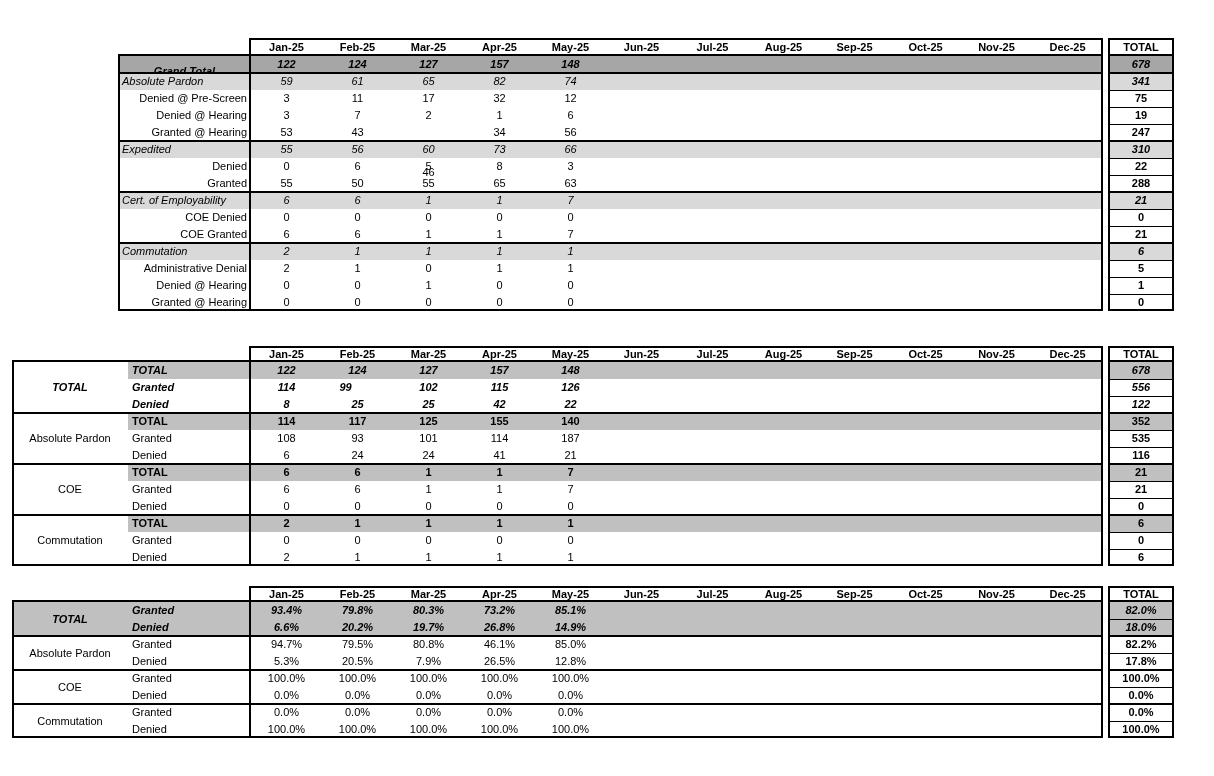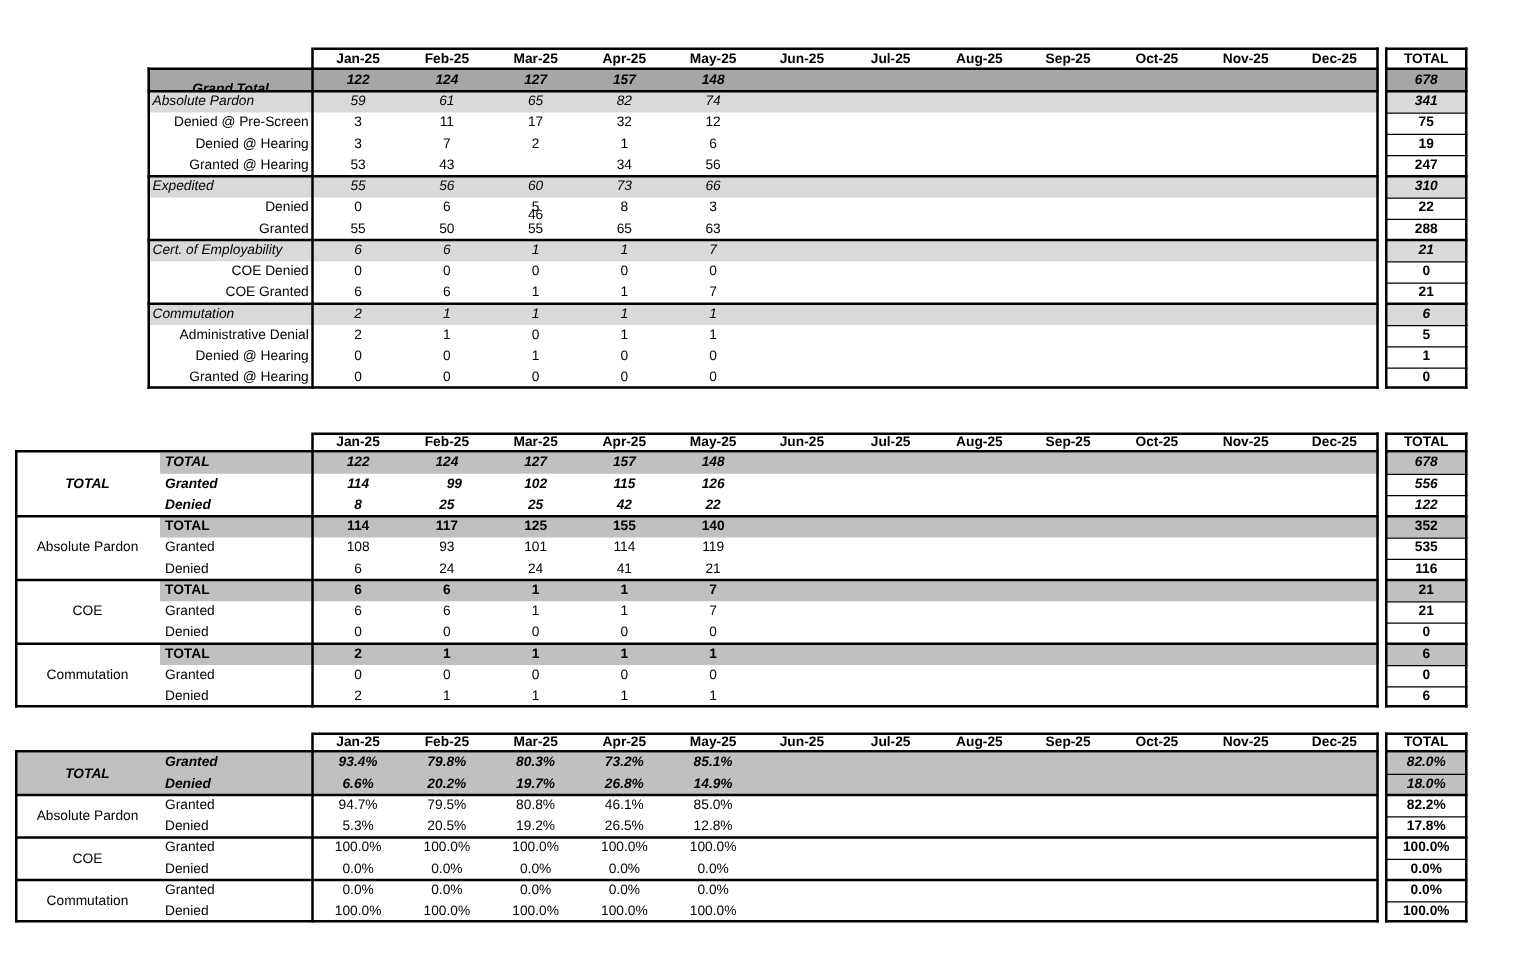--- a/index.html
+++ b/index.html
@@ -308,21 +308,21 @@
       <div class="cell b i" style="left: 594px; top: 16px; width: 71px; height: 17px;"></div>
       <div class="cell b i" style="left: 665px; top: 16px; width: 71px; height: 17px;"></div>
       <div class="cell b i" style="left: 736px; top: 16px; width: 71px; height: 17px;"></div>
       <div class="cell b i" style="left: 807px; top: 16px; width: 71px; height: 17px;"></div>
       <div class="cell b i" style="left: 878px; top: 16px; width: 71px; height: 17px;"></div>
       <div class="cell b i" style="left: 949px; top: 16px; width: 71px; height: 17px;"></div>
       <div class="cell b i" style="left: 1020px; top: 16px; width: 71px; height: 17px;"></div>
       <div class="cell b i" style="left: 1096px; top: 16px; width: 66px; height: 17px;">678</div>
       <div class="cell b i al" style="left: 116px; top: 33px; width: 123px; height: 17px;">Granted</div>
       <div class="cell b i" style="left: 239px; top: 33px; width: 71px; height: 17px;">114</div>
-      <div class="cell b i" style="left: 316px; top: 33px; width: 71px; height: 17px;">99</div>
+      <div class="cell b i" style="left: 298px; top: 33px; width: 71px; height: 17px;">99</div>
       <div class="cell b i" style="left: 381px; top: 33px; width: 71px; height: 17px;">102</div>
       <div class="cell b i" style="left: 452px; top: 33px; width: 71px; height: 17px;">115</div>
       <div class="cell b i" style="left: 523px; top: 33px; width: 71px; height: 17px;">126</div>
       <div class="cell b i" style="left: 594px; top: 33px; width: 71px; height: 17px;"></div>
       <div class="cell b i" style="left: 665px; top: 33px; width: 71px; height: 17px;"></div>
       <div class="cell b i" style="left: 736px; top: 33px; width: 71px; height: 17px;"></div>
       <div class="cell b i" style="left: 807px; top: 33px; width: 71px; height: 17px;"></div>
       <div class="cell b i" style="left: 878px; top: 33px; width: 71px; height: 17px;"></div>
       <div class="cell b i" style="left: 949px; top: 33px; width: 71px; height: 17px;"></div>
       <div class="cell b i" style="left: 1020px; top: 33px; width: 71px; height: 17px;"></div>
@@ -356,21 +356,21 @@
       <div class="cell b" style="left: 807px; top: 67px; width: 71px; height: 17px;"></div>
       <div class="cell b" style="left: 878px; top: 67px; width: 71px; height: 17px;"></div>
       <div class="cell b" style="left: 949px; top: 67px; width: 71px; height: 17px;"></div>
       <div class="cell b" style="left: 1020px; top: 67px; width: 71px; height: 17px;"></div>
       <div class="cell b" style="left: 1096px; top: 67px; width: 66px; height: 17px;">352</div>
       <div class="cell  al" style="left: 116px; top: 84px; width: 123px; height: 17px;">Granted</div>
       <div class="cell " style="left: 239px; top: 84px; width: 71px; height: 17px;">108</div>
       <div class="cell " style="left: 310px; top: 84px; width: 71px; height: 17px;">93</div>
       <div class="cell " style="left: 381px; top: 84px; width: 71px; height: 17px;">101</div>
       <div class="cell " style="left: 452px; top: 84px; width: 71px; height: 17px;">114</div>
-      <div class="cell " style="left: 523px; top: 84px; width: 71px; height: 17px;">119</div>
+      <div class="cell " style="left: 523px; top: 84px; width: 71px; height: 17px;">187</div>
       <div class="cell " style="left: 594px; top: 84px; width: 71px; height: 17px;"></div>
       <div class="cell " style="left: 665px; top: 84px; width: 71px; height: 17px;"></div>
       <div class="cell " style="left: 736px; top: 84px; width: 71px; height: 17px;"></div>
       <div class="cell " style="left: 807px; top: 84px; width: 71px; height: 17px;"></div>
       <div class="cell " style="left: 878px; top: 84px; width: 71px; height: 17px;"></div>
       <div class="cell " style="left: 949px; top: 84px; width: 71px; height: 17px;"></div>
       <div class="cell " style="left: 1020px; top: 84px; width: 71px; height: 17px;"></div>
       <div class="cell b" style="left: 1096px; top: 84px; width: 66px; height: 17px;">535</div>
       <div class="cell  al" style="left: 116px; top: 101px; width: 123px; height: 17px;">Denied</div>
       <div class="cell " style="left: 239px; top: 101px; width: 71px; height: 17px;">6</div>
@@ -558,21 +558,21 @@
       <div class="cell " style="left: 665px; top: 50px; width: 71px; height: 17px;"></div>
       <div class="cell " style="left: 736px; top: 50px; width: 71px; height: 17px;"></div>
       <div class="cell " style="left: 807px; top: 50px; width: 71px; height: 17px;"></div>
       <div class="cell " style="left: 878px; top: 50px; width: 71px; height: 17px;"></div>
       <div class="cell " style="left: 949px; top: 50px; width: 71px; height: 17px;"></div>
       <div class="cell " style="left: 1020px; top: 50px; width: 71px; height: 17px;"></div>
       <div class="cell b" style="left: 1096px; top: 50px; width: 66px; height: 17px;">82.2%</div>
       <div class="cell  al" style="left: 116px; top: 67px; width: 123px; height: 17px;">Denied</div>
       <div class="cell " style="left: 239px; top: 67px; width: 71px; height: 17px;">5.3%</div>
       <div class="cell " style="left: 310px; top: 67px; width: 71px; height: 17px;">20.5%</div>
-      <div class="cell " style="left: 381px; top: 67px; width: 71px; height: 17px;">19.2%</div>
+      <div class="cell " style="left: 381px; top: 67px; width: 71px; height: 17px;">7.9%</div>
       <div class="cell " style="left: 452px; top: 67px; width: 71px; height: 17px;">26.5%</div>
       <div class="cell " style="left: 523px; top: 67px; width: 71px; height: 17px;">12.8%</div>
       <div class="cell " style="left: 594px; top: 67px; width: 71px; height: 17px;"></div>
       <div class="cell " style="left: 665px; top: 67px; width: 71px; height: 17px;"></div>
       <div class="cell " style="left: 736px; top: 67px; width: 71px; height: 17px;"></div>
       <div class="cell " style="left: 807px; top: 67px; width: 71px; height: 17px;"></div>
       <div class="cell " style="left: 878px; top: 67px; width: 71px; height: 17px;"></div>
       <div class="cell " style="left: 949px; top: 67px; width: 71px; height: 17px;"></div>
       <div class="cell " style="left: 1020px; top: 67px; width: 71px; height: 17px;"></div>
       <div class="cell b" style="left: 1096px; top: 67px; width: 66px; height: 17px;">17.8%</div>

